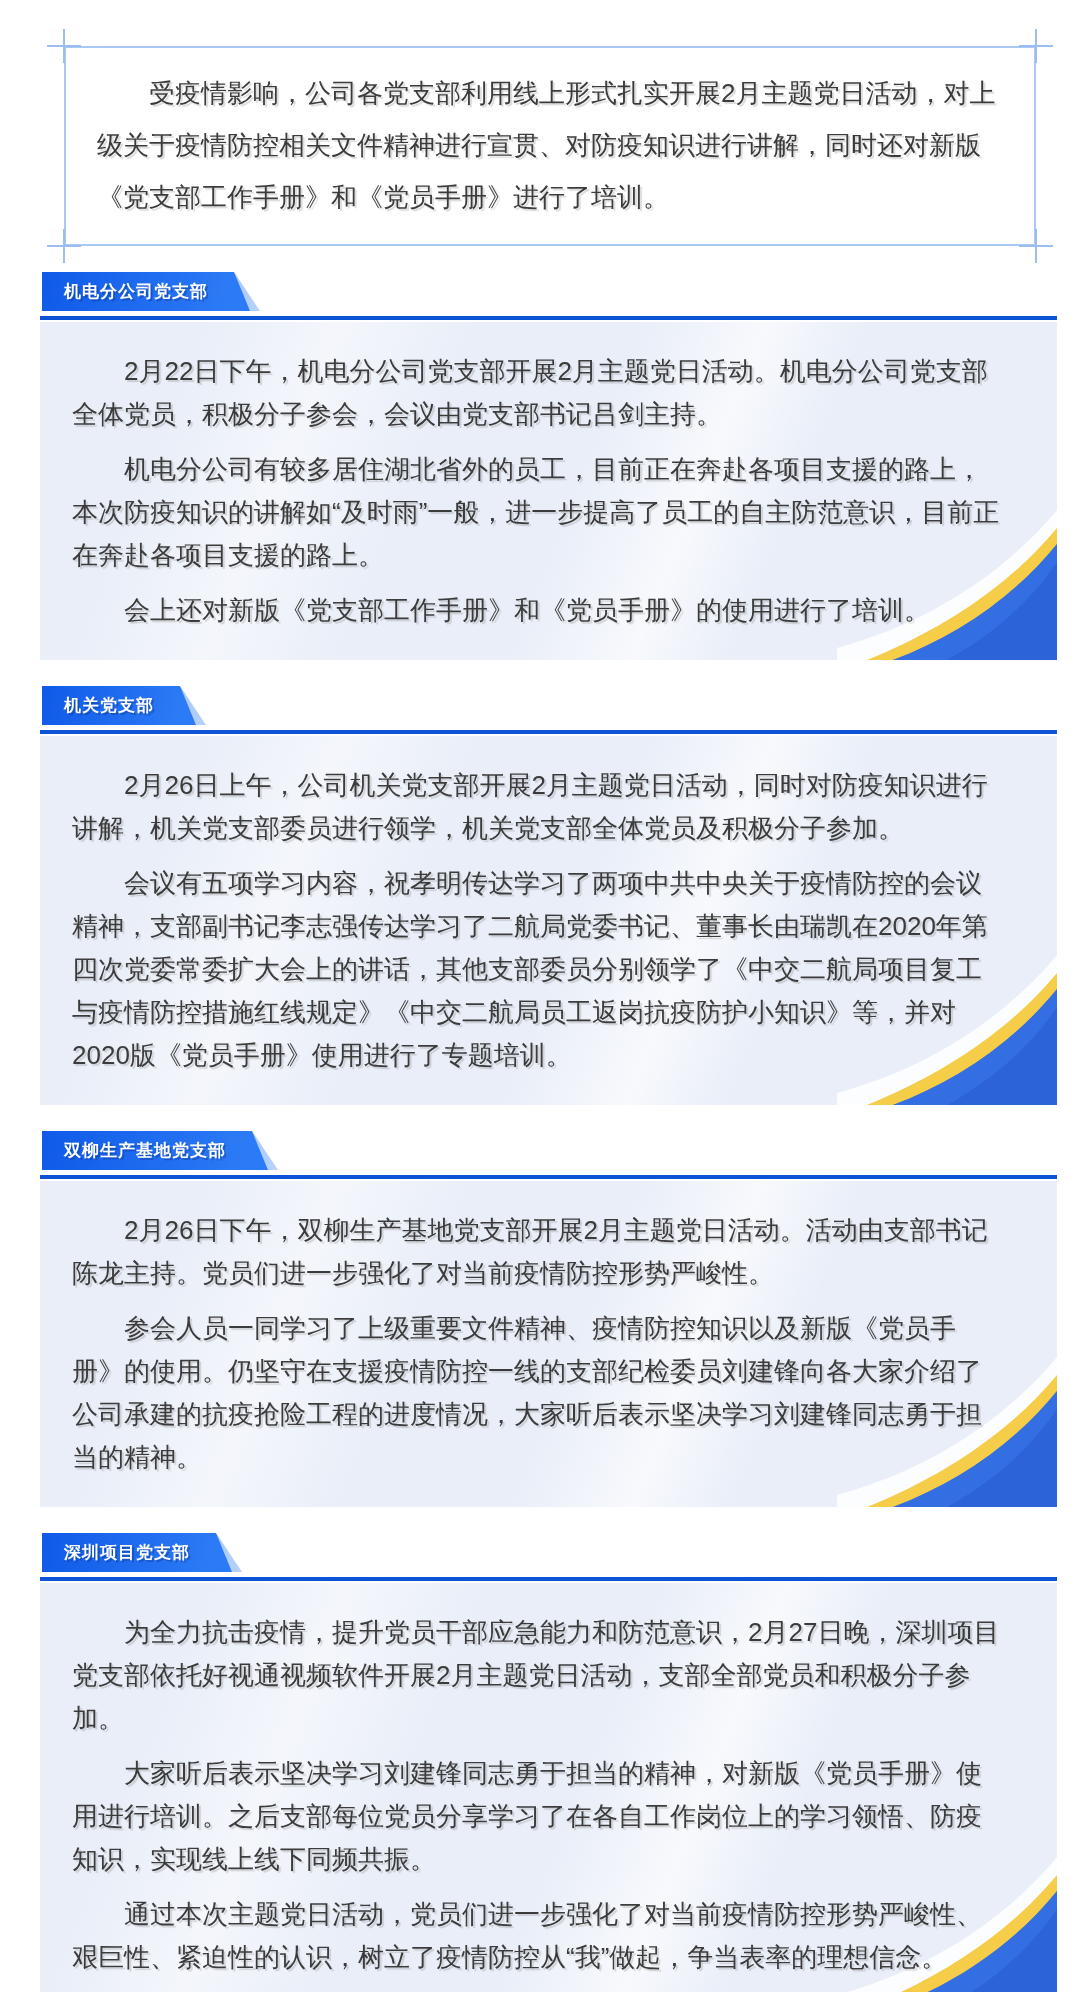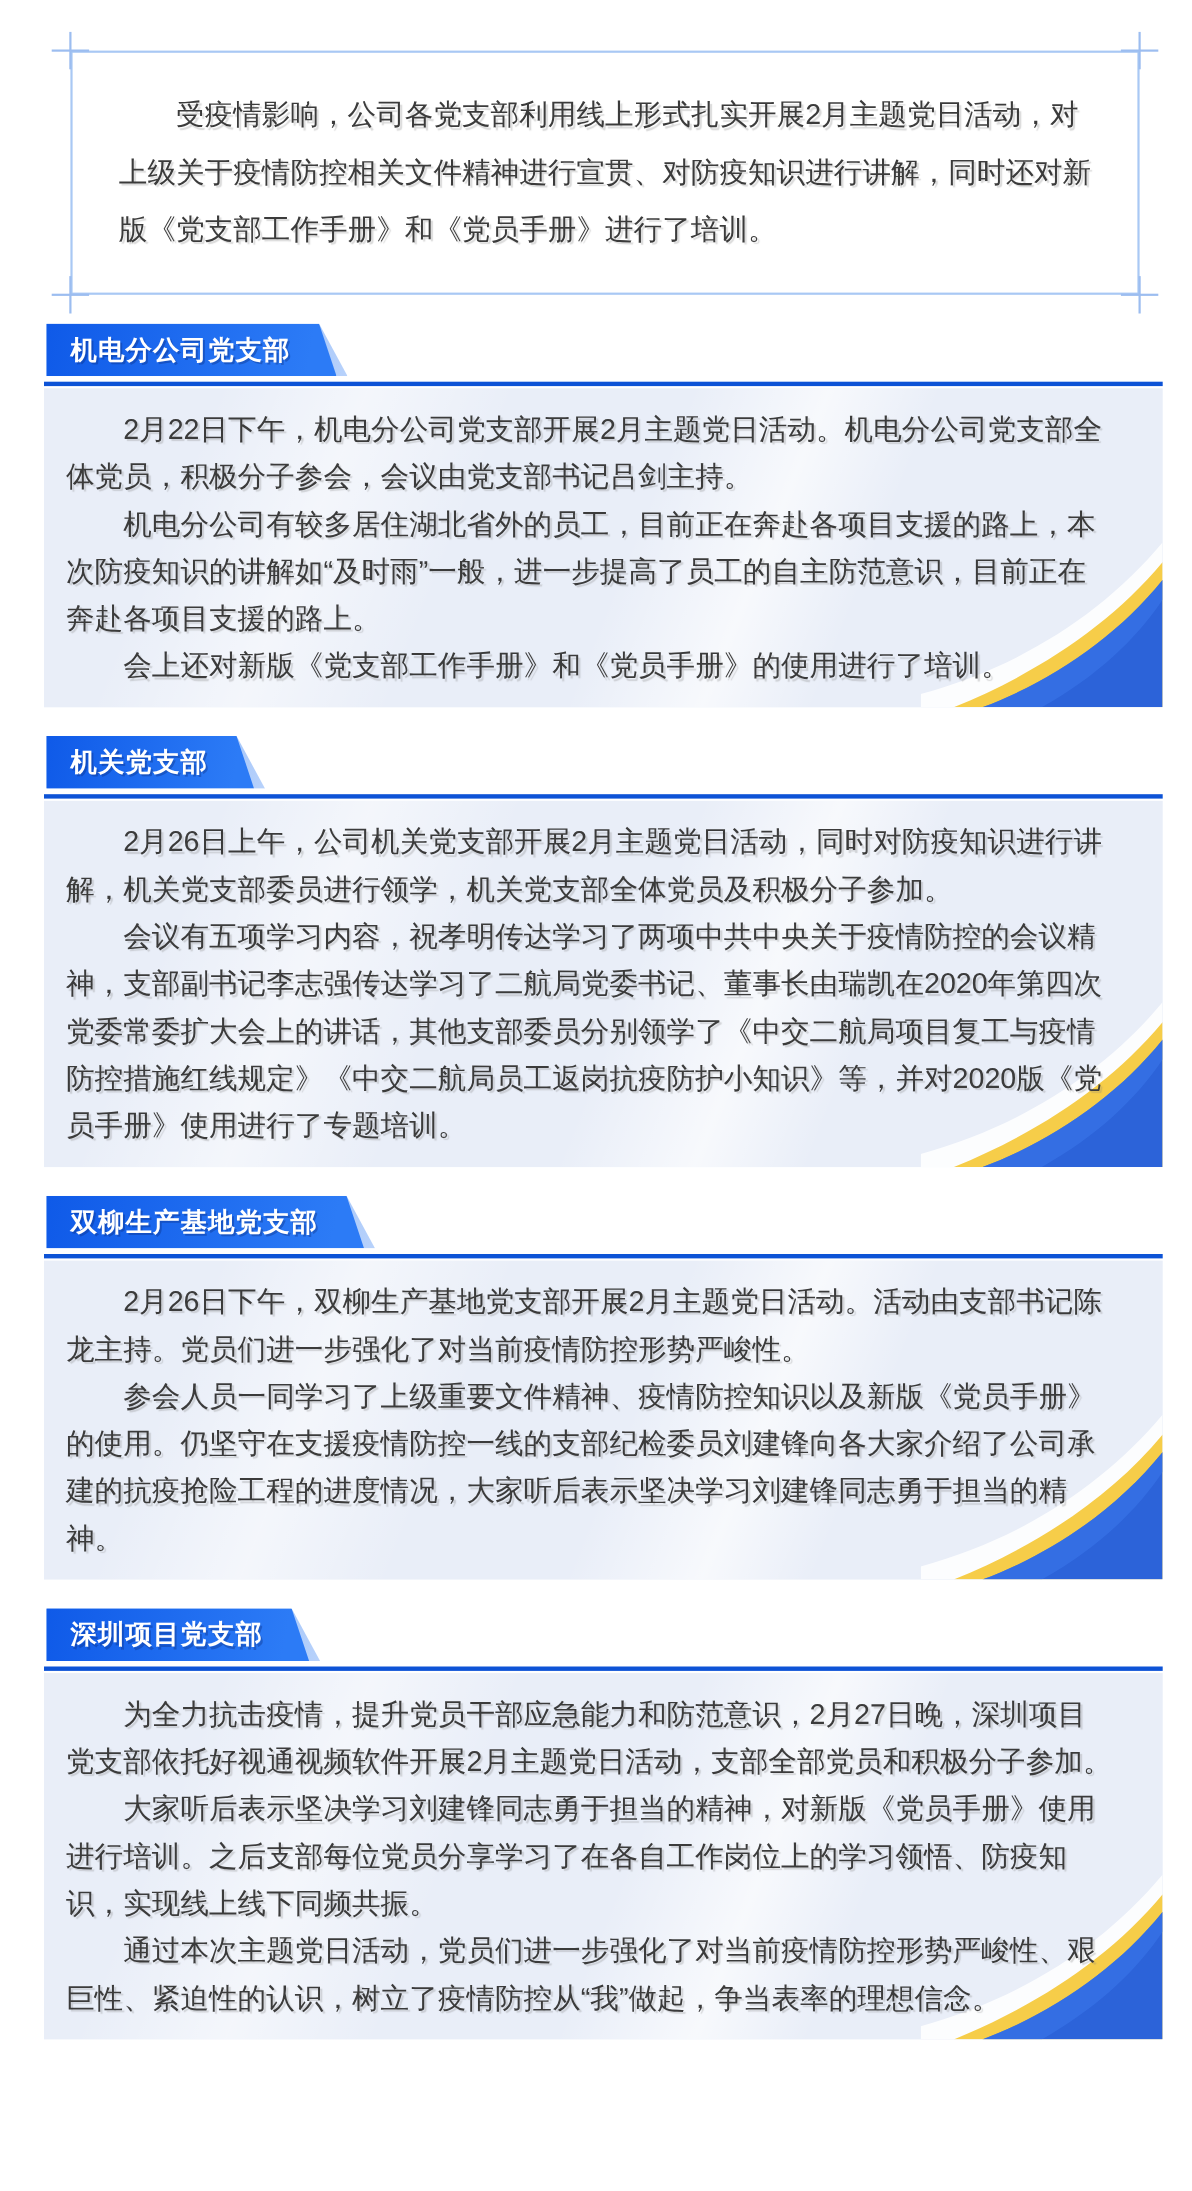--- a/index.html
+++ b/index.html
@@ -12,21 +12,21 @@
 
   
   .intro-box{
     position:relative;
     margin:46px 48px 0 64px;
     border:2px solid #a9c8f4;
     background:#ffffff;
     padding:18px 30px 20px 30px;
   }
   .intro-box p{
-    margin:12px;
+    margin:1px;
     font-size:26px;line-height:52px;
     text-indent:2em;
     color:#3b3b3b;
     text-shadow:2px 2px 1px rgba(130,130,130,.30);
   }
   .mark{position:absolute;width:34px;height:34px;pointer-events:none;}
   .mark::before,.mark::after{content:"";position:absolute;background:#9cbdf0;}
   .mark::before{left:0;top:16px;width:34px;height:2px;}
   .mark::after{left:16px;top:0;width:2px;height:34px;}
   .mark.tl{top:-19px;left:-19px;}
@@ -43,42 +43,42 @@
     background:linear-gradient(105deg,#5d97f6 0%,#b8d2fb 100%);
     padding-right:10px;
     vertical-align:top;
   }
   .tag-inner{
     clip-path:polygon(0 0,calc(100% - 16px) 0,100% 100%,0 100%);
     background:linear-gradient(100deg,#0f5ae8 0%,#2c7bf6 90%);
     padding:8px 42px 8px 22px;
   }
   .tag-inner span{
-    color:#ffffff;font-size:24px;font-weight:bold;letter-spacing:1px;
+    color:#ffffff;font-size:17px;font-weight:bold;letter-spacing:1px;
     text-shadow:2px 2px 0 rgba(10,40,120,.35);
   }
   .divider{
     height:4px;background:#0d53d6;
     margin:5px 27px 0 40px;
   }
 
   
   .panel{
     position:relative;
     margin:2px 27px 0 40px;
     background:
       linear-gradient(112deg,rgba(255,255,255,0) 52%,rgba(255,255,255,.65) 63%,rgba(255,255,255,0) 72%),
       linear-gradient(112deg,rgba(255,255,255,0) 14%,rgba(255,255,255,.5) 26%,rgba(255,255,255,0) 38%),
       #e9eef8;
     padding:16px 44px 16px 20px;
     overflow:hidden;
   }
   .panel p{
     position:relative;z-index:2;
-    margin:0;
+    margin:12px;
     font-size:26px;line-height:43px;
     text-indent:2em;
     color:#3b3b3b;
     text-shadow:2px 2px 1px rgba(130,130,130,.30);
   }
   .corner-deco{
     position:absolute;right:0;bottom:0;z-index:1;
     width:220px;height:150px;display:block;
   }
 </style>

